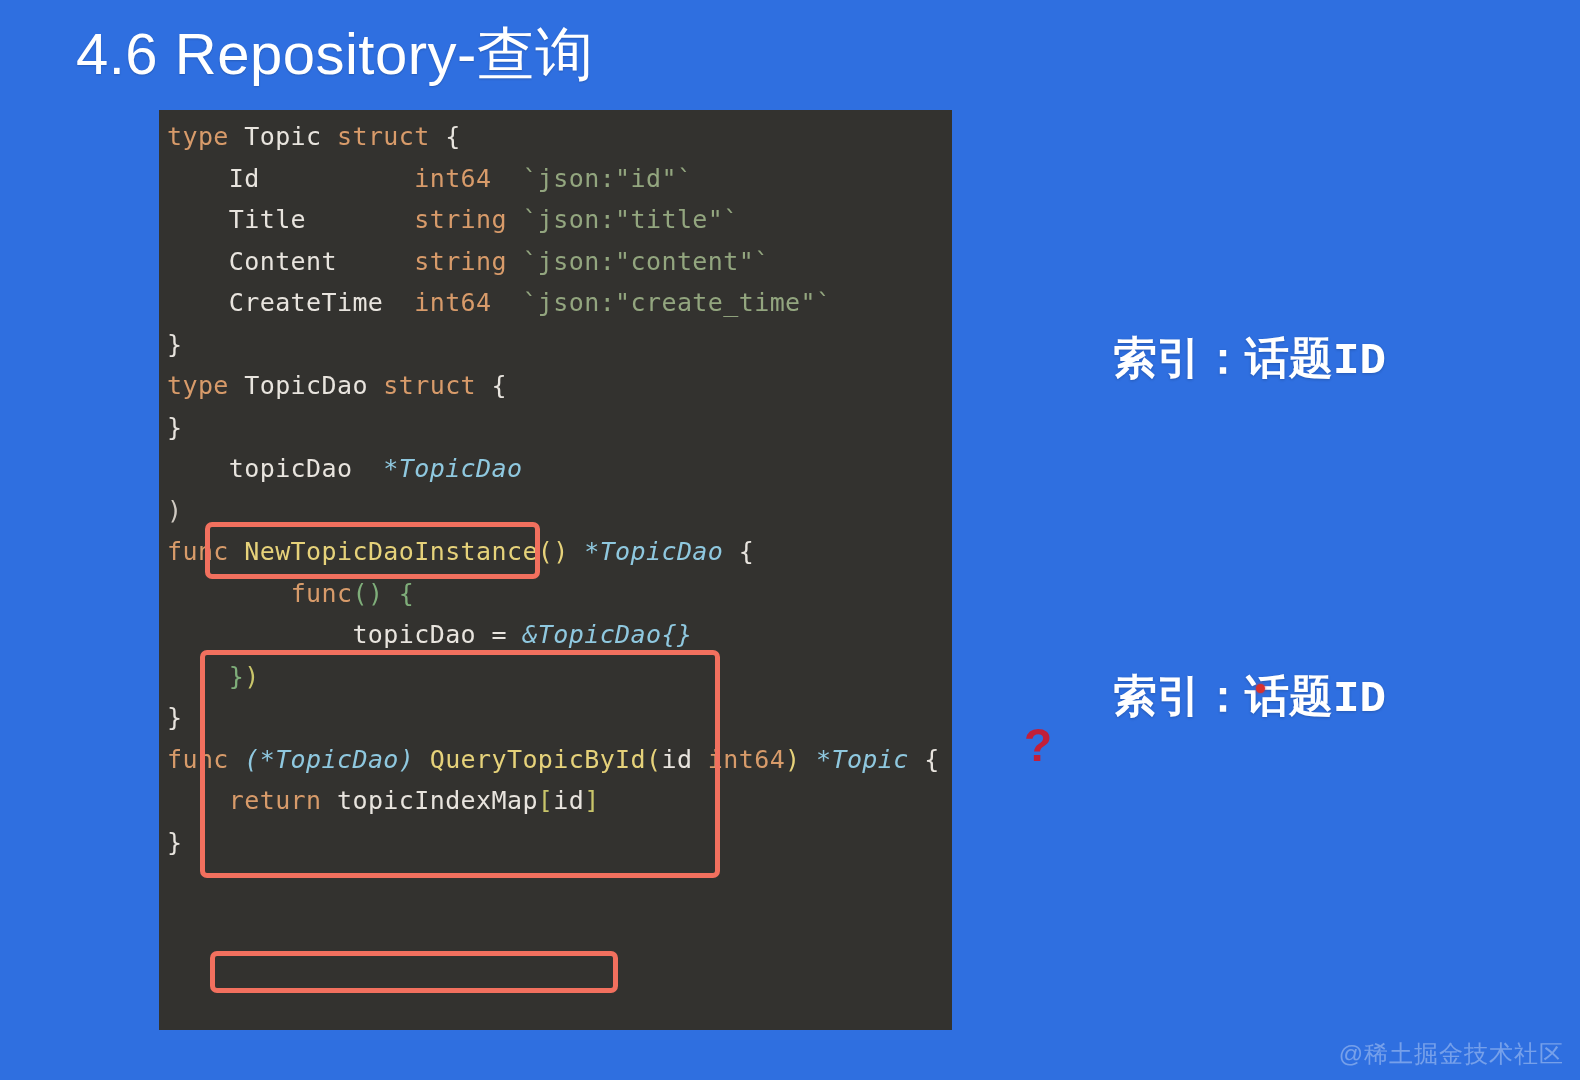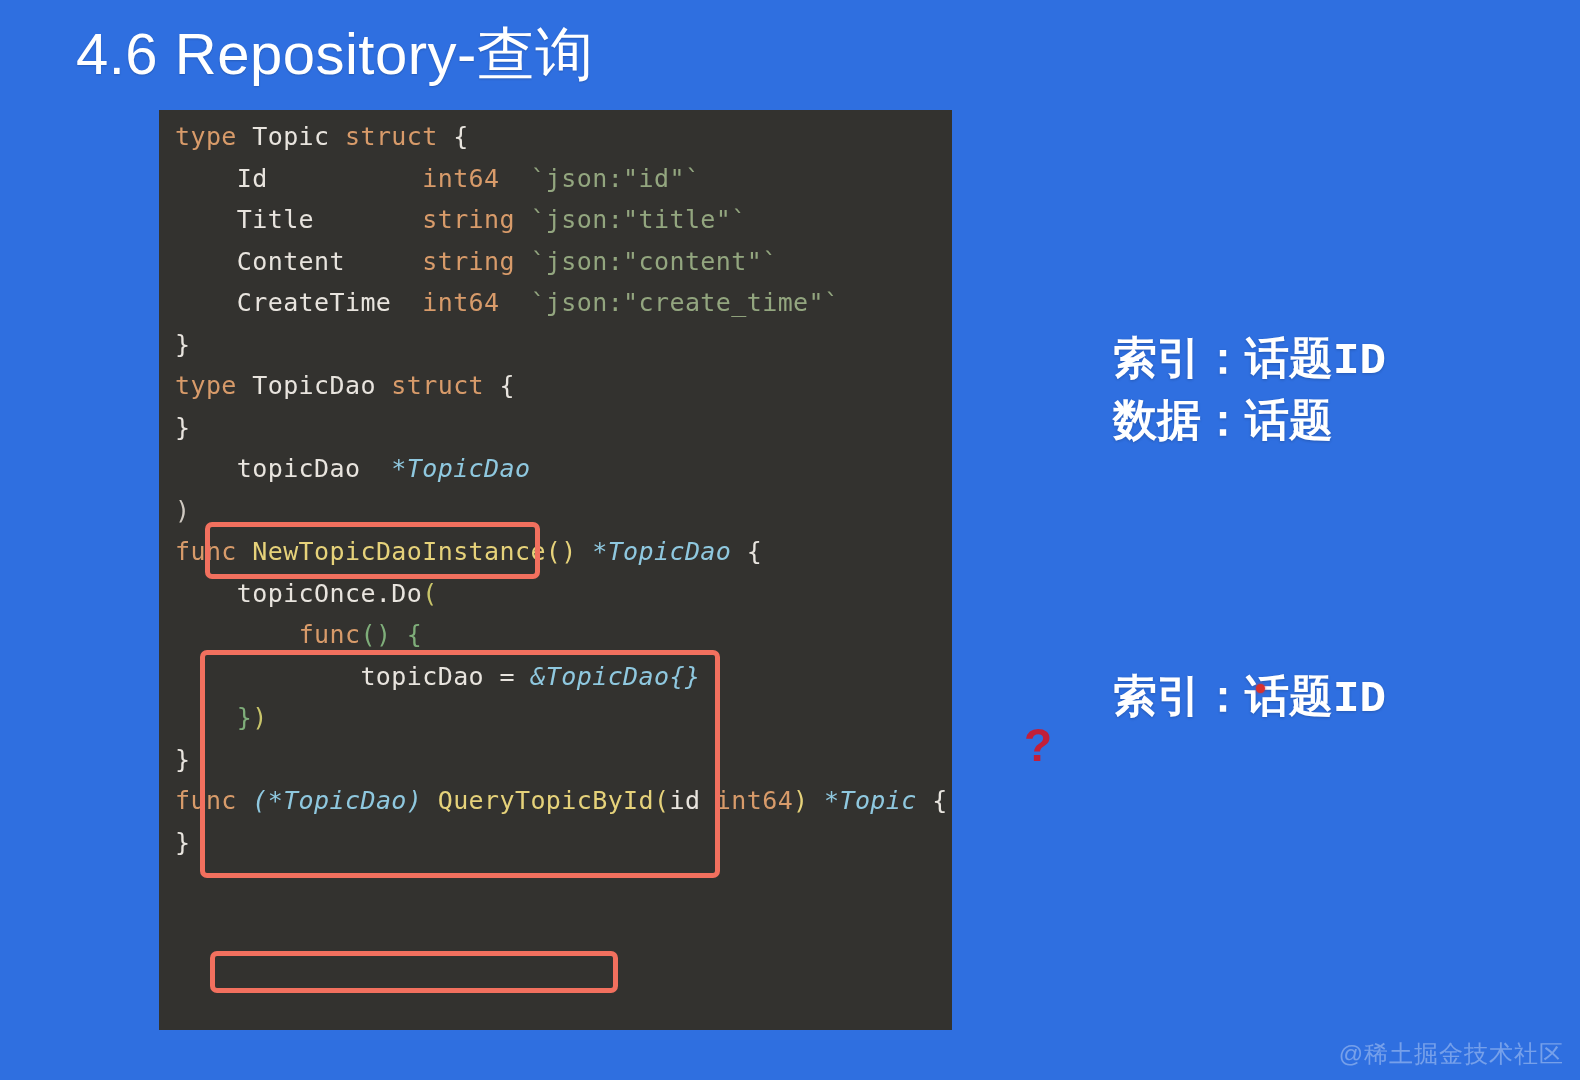--- a/index.html
+++ b/index.html
@@ -47,21 +47,21 @@
     top: 6px;
     width: 100%;
   }
   .code-line {
     font-family: "DejaVu Sans Mono", monospace;
     font-size: 25px;
     line-height: 41.5px;
     height: 41.5px;
     white-space: pre;
     color: #e6e2dc;
-    padding-left: 16px;
+    padding-left: 8px;
     letter-spacing: 0.4px;
   }
 
   
   .tk-kw      { color: #d89b6a; }  
   .tk-plain   { color: #e8e4de; }  
   .tk-type    { color: #d89b6a; }  
   .tk-tag     { color: #93a67f; }  
   .tk-fn      { color: #e6d27a; }  
   .tk-ref     { color: #8fc8df; font-style: italic; }  
@@ -152,46 +152,45 @@
     <div class="code-line"><span class="tk-plain">}</span></div>
 
 
     <div class="code-line">    <span class="tk-plain">topicDao  </span><span class="tk-ref">*TopicDao</span></div>
 
 
     <div class="code-line"><span class="tk-punct">)</span></div>
 
     <div class="code-line"><span class="tk-kw">func</span> <span class="tk-fn">NewTopicDaoInstance</span><span class="tk-fn">()</span> <span class="tk-ref">*TopicDao</span> <span class="tk-plain">{</span></div>
 
-    <div class="code-line">    <span class="tk-plain">topicOnce.Do</span><span class="tk-brack">(</span></div>
 
     <div class="code-line">        <span class="tk-kw">func</span><span class="tk-paren">()</span> <span class="tk-paren">{</span></div>
 
     <div class="code-line">            <span class="tk-plain">topicDao = </span><span class="tk-ref">&amp;TopicDao</span><span class="tk-ref">{}</span></div>
 
     <div class="code-line">    <span class="tk-paren">}</span><span class="tk-brack">)</span></div>
 
 
     <div class="code-line"><span class="tk-plain">}</span></div>
 
     <div class="code-line"><span class="tk-kw">func</span> <span class="tk-ref">(*TopicDao)</span> <span class="tk-fn">QueryTopicById</span><span class="tk-fn">(</span><span class="tk-plain">id</span> <span class="tk-type">int64</span><span class="tk-fn">)</span> <span class="tk-ref">*Topic</span> <span class="tk-plain">{</span></div>
 
+    <div class="code-line">    <span class="tk-kw">return</span> <span class="tk-plain">topicIndexMap</span><span class="tk-brack">[</span><span class="tk-plain">id</span><span class="tk-brack">]</span></div>
 
     <div class="code-line"><span class="tk-plain">}</span></div>
 
   </div>
 </div>
 
 <div class="redbox" id="redbox-once"></div>
 <div class="redbox" id="redbox-do"></div>
 <div class="redbox" id="redbox-return"></div>
 
 <div class="annotation" id="annotation-block-1">
   <span class="annotation-line">索引：话题ID</span>
-  <span class="annotation-line">数据：话题</span>
 </div>
 
 <div class="annotation" id="annotation-block-2">
   <span class="annotation-line">索引：话题ID</span>
 </div>
 
 <div class="question-mark">?</div>
 
 <div class="cursor-dot"></div>
 

